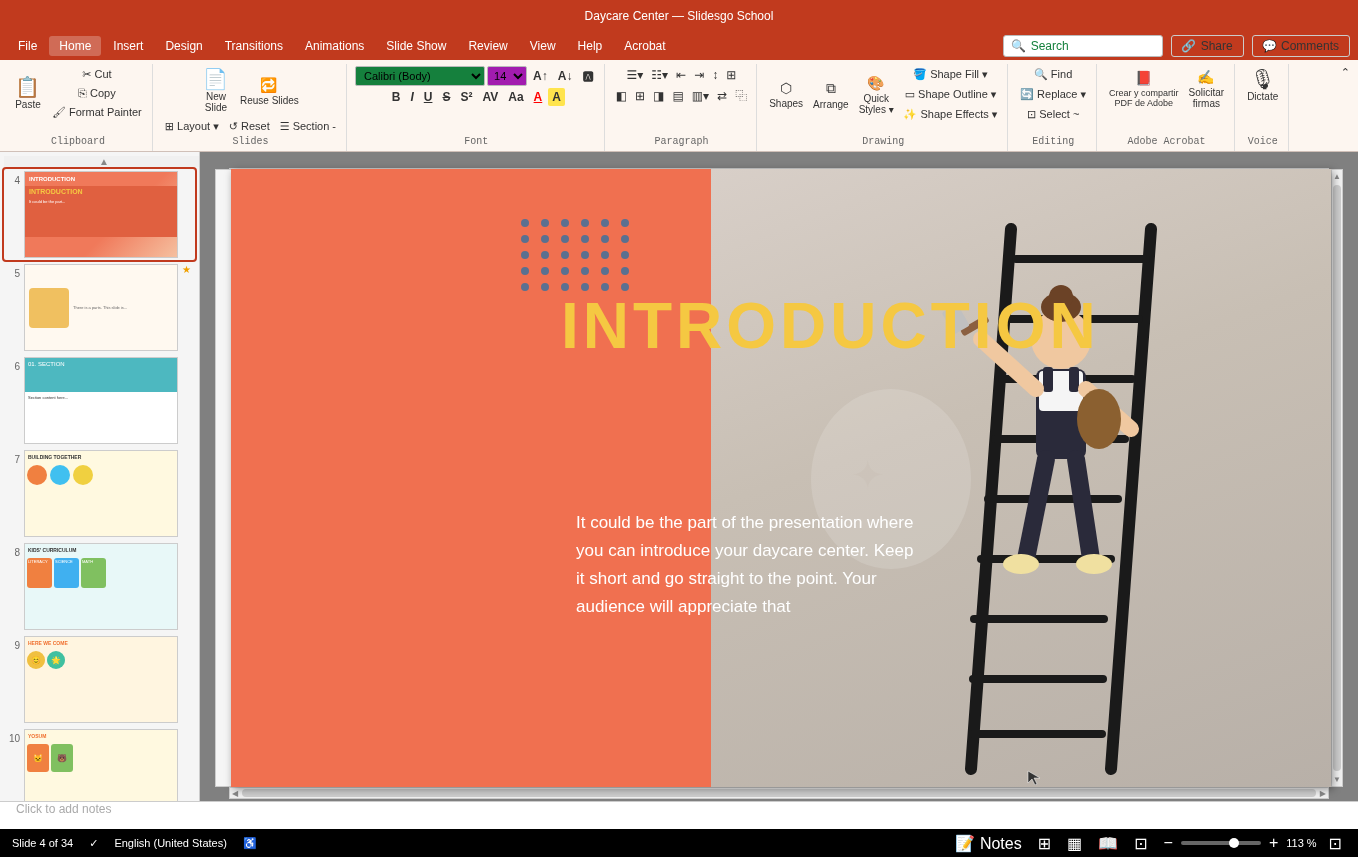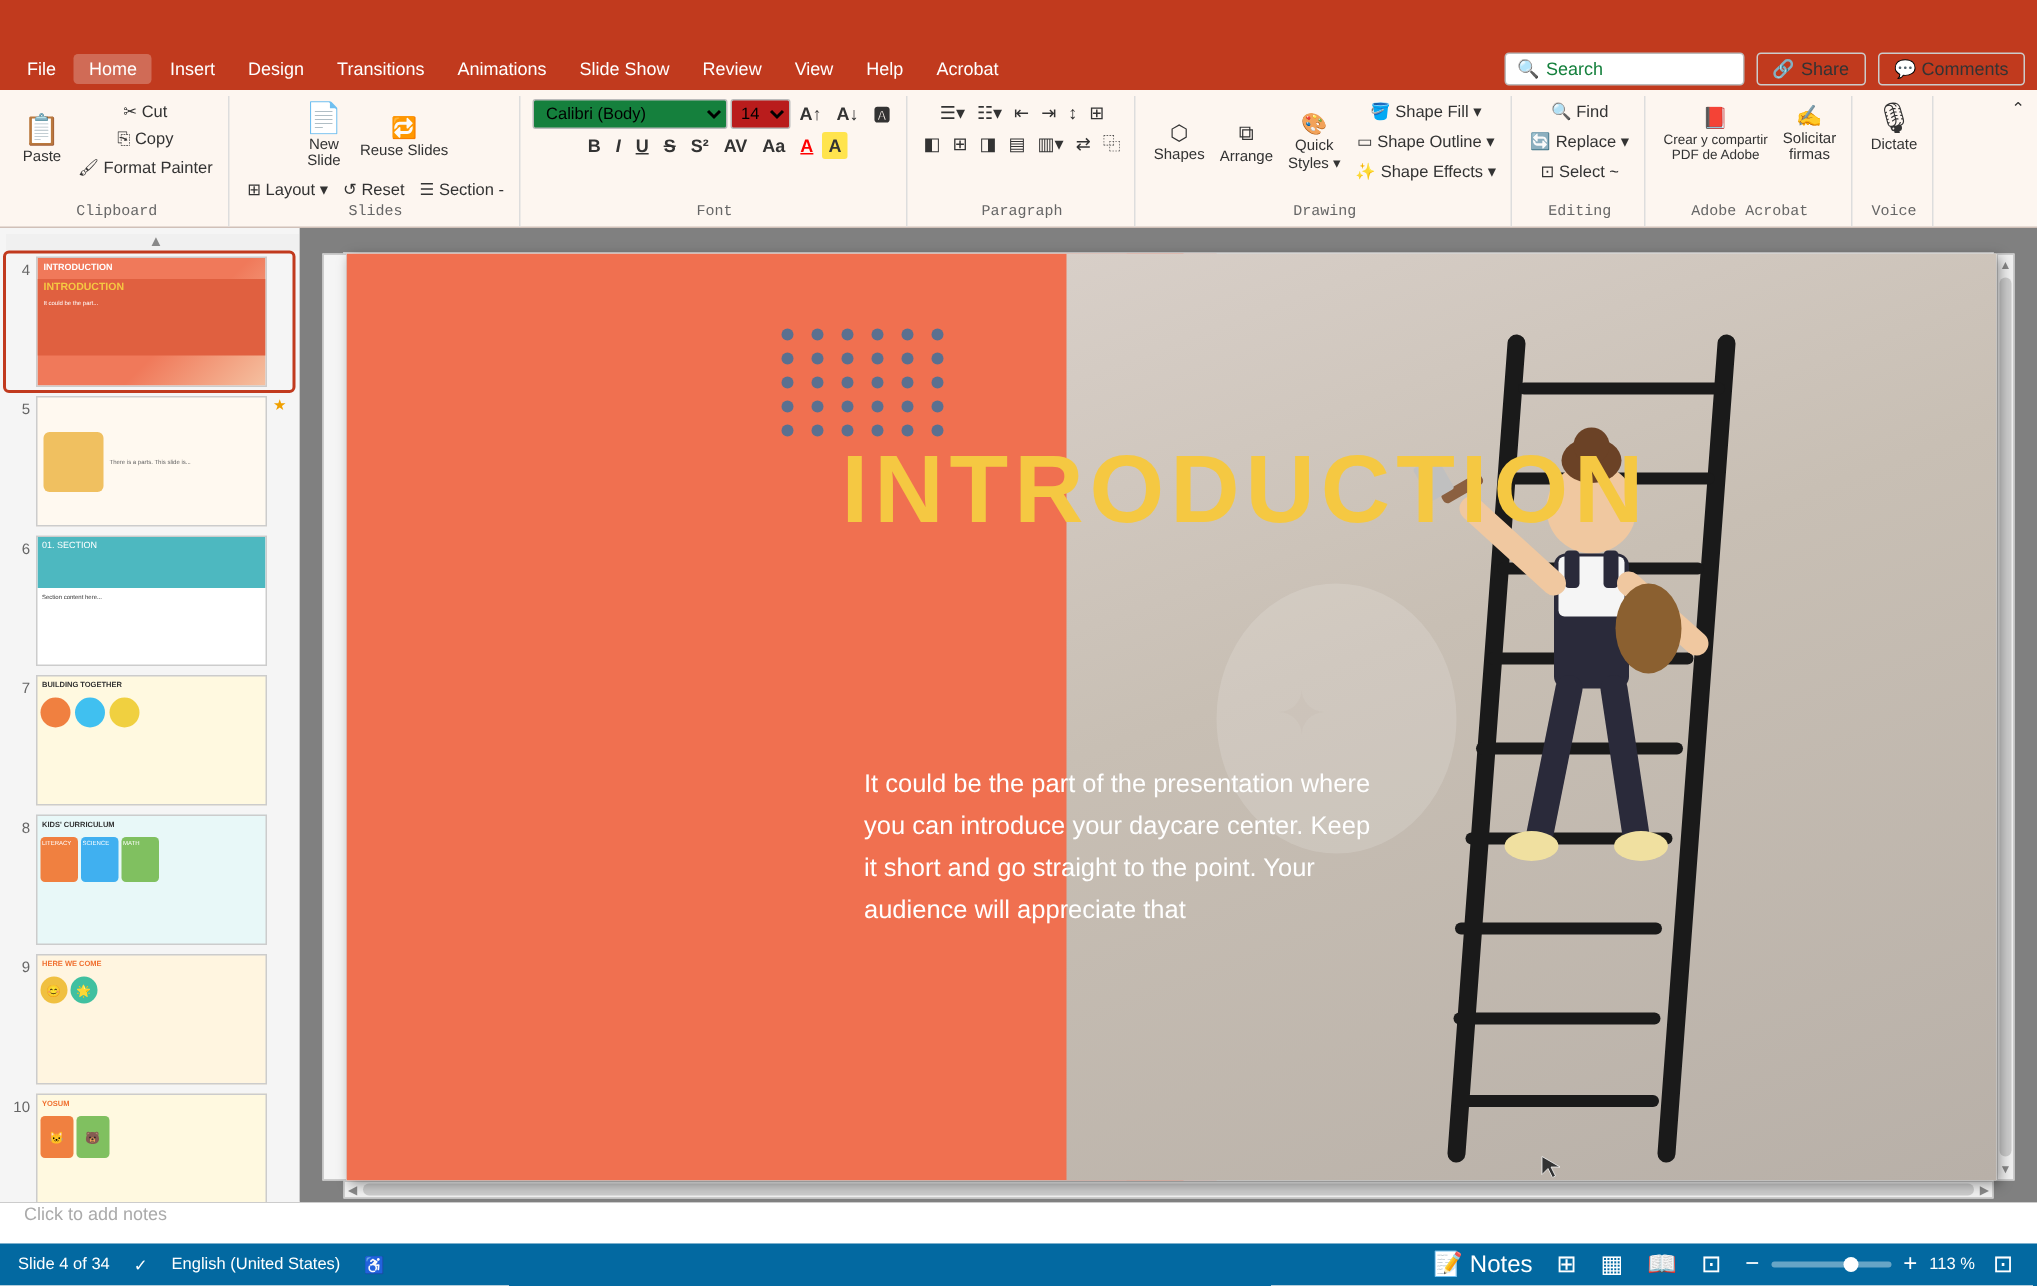--- a/index.html
+++ b/index.html
@@ -220,21 +220,21 @@
       display: flex;
       align-items: flex-start;
       padding: 0 16px;
       color: #888;
       font-size: 12px;
       cursor: text;
     }
 
     
     #status-bar {
-      background: #0369a1;
+      background: #000000;
       height: 28px;
       display: flex;
       align-items: center;
       padding: 0 12px;
       gap: 16px;
       color: white;
       font-size: 11px;
     }
     #status-bar-right {
       margin-left: auto;
@@ -259,21 +259,21 @@
       top: -3px; left: 60%;
     }
 
     
     .font-select {
       border: 1px solid #bbb; border-radius: 2px; padding: 2px 4px;
       font-size: 11px; background: #15803d; width: 130px; cursor: pointer;
     }
     .font-size-select {
       border: 1px solid #bbb; border-radius: 2px; padding: 2px 2px;
-      font-size: 11px; background: #b91c1c; width: 40px; cursor: pointer;
+      font-size: 11px; background: #a21caf; width: 40px; cursor: pointer;
     }
     .format-btn {
       background: none; border: none; cursor: pointer;
       padding: 2px 4px; border-radius: 2px; font-weight: bold;
       font-size: 12px; color: #333;
     }
 
     
     .para-btn {
       background: none; border: none; cursor: pointer;
@@ -284,20 +284,23 @@
     .scroll-arrow {
       width: 200px; height: 12px; background: #f0f0f0;
       display: flex; align-items: center; justify-content: center;
       cursor: pointer; font-size: 10px; color: #888;
     }
   </style>
 </head>
 <body>
 
 <div id="title-bar">
+  <div id="title-bar-center">
+    <span>Daycare Center — Slidesgo School</span>
+  </div>
 </div>
 
 <div id="menu-bar">
   <span class="menu-item">File</span>
   <span class="menu-item active">Home</span>
   <span class="menu-item">Insert</span>
   <span class="menu-item">Design</span>
   <span class="menu-item">Transitions</span>
   <span class="menu-item">Animations</span>
   <span class="menu-item">Slide Show</span>

